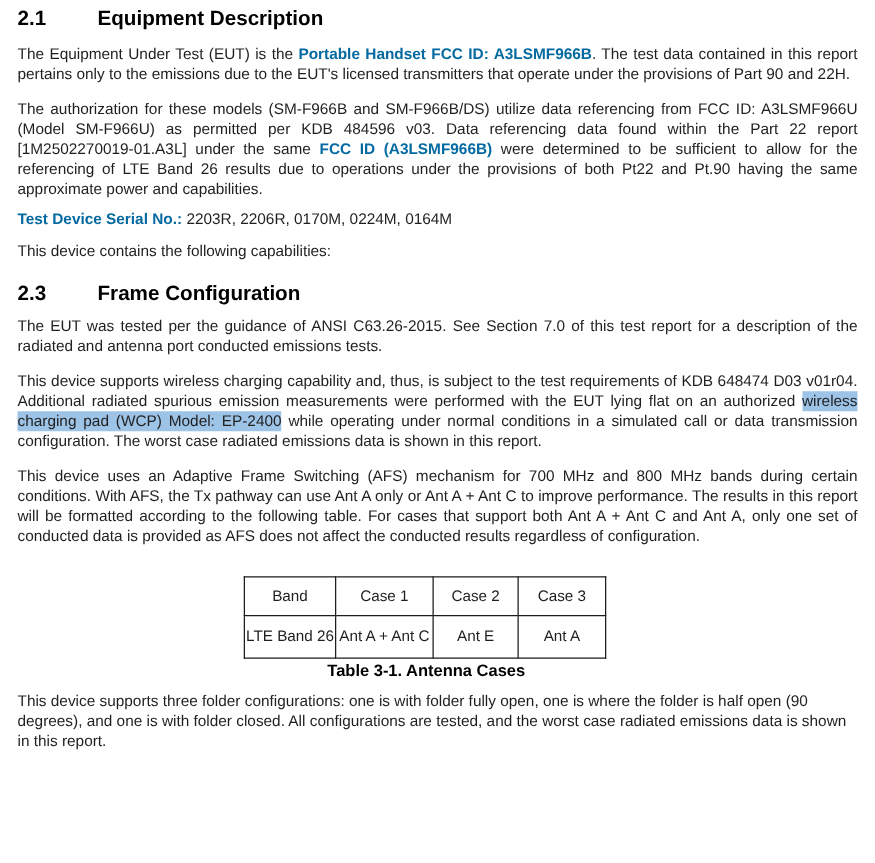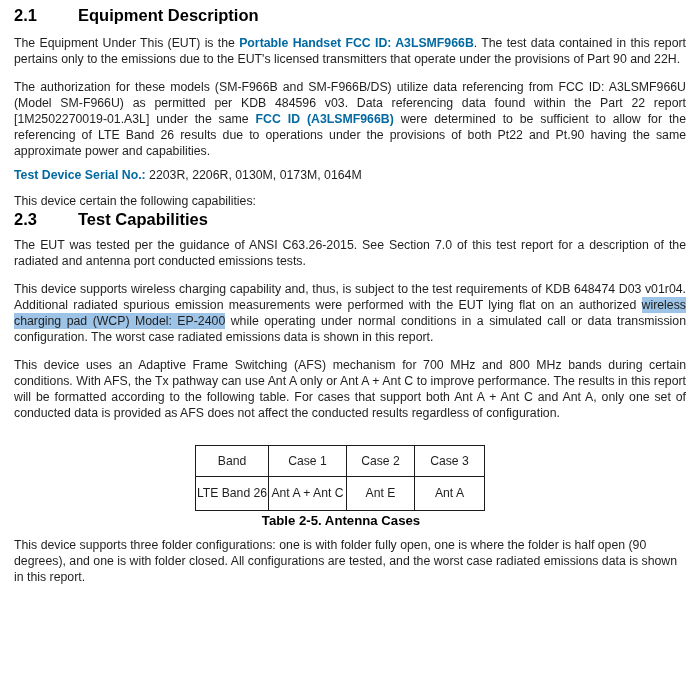--- a/index.html
+++ b/index.html
@@ -24,21 +24,21 @@
     align-items: flex-start;
     font-weight: bold;
     color: #000;
     font-size: 16.5px;
     line-height: 20px;
   }
   .sec-num { width: 64px; flex: 0 0 64px; }
   .sec-title { flex: 1; }
   .h1 { margin-top: 3px; }
   .h2 { margin-top: 16px; }
-  .h3 { }
+  .h3 { margin-top: 16px; }
   p {
     margin: 0;
     font-size: 12.3px;
     line-height: 16px;
   }
   .jp { text-align: justify; }
   .mt8  { margin-top: 8px; }
   .mt10 { margin-top: 10px; }
   .mt12 { margin-top: 12px; }
   b { color: #0369a1; }
@@ -81,33 +81,33 @@
 </head>
 <body>
 
 <div class="page">
 
   <div class="sec-heading h1">
     <span class="sec-num">2.1</span>
     <span class="sec-title">Equipment Description</span>
   </div>
 
-  <p class="jp mt10"><span>The Equipment Under This (EUT) is the </span><b>Portable Handset FCC ID: A3LSMF966B</b><span>. The test data contained in this report pertains only to the emissions due to the EUT's licensed transmitters that operate under the provisions of Part 90 and 22H.</span></p>
+  <p class="jp mt10"><span>The Equipment Under Test (EUT) is the </span><b>Portable Handset FCC ID: A3LSMF966B</b><span>. The test data contained in this report pertains only to the emissions due to the EUT's licensed transmitters that operate under the provisions of Part 90 and 22H.</span></p>
 
   <p class="jp mt12"><span>The authorization for these models (SM-F966B and SM-F966B/DS) utilize data referencing from FCC ID: A3LSMF966U (Model SM-F966U) as permitted per KDB 484596 v03. Data referencing data found within the Part 22 report [1M2502270019-01.A3L] under the same </span><b>FCC ID (A3LSMF966B)</b><span> were determined to be sufficient to allow for the referencing of LTE Band 26 results due to operations under the provisions of both Pt22 and Pt.90 having the same approximate power and capabilities.</span></p>
 
-  <p class="mt8"><b>Test Device Serial No.:</b><span> 2203R, 2206R, 0130M, 0173M, 0164M</span></p>
+  <p class="mt8"><b>Test Device Serial No.:</b><span> 2203R, 2206R, 0170M, 0224M, 0164M</span></p>
 
 
-  <p class="mt10">This device certain the following capabilities:</p>
+  <p class="mt10">This device contains the following capabilities:</p>
 
 
   <div class="sec-heading h3">
     <span class="sec-num">2.3</span>
-    <span class="sec-title">Test Capabilities</span>
+    <span class="sec-title">Frame Configuration</span>
   </div>
 
   <p class="jp mt8">The EUT was tested per the guidance of ANSI C63.26-2015. See Section 7.0 of this test report for a description of the radiated and antenna port conducted emissions tests.</p>
 
   <p class="jp mt12"><span>This device supports wireless charging capability and, thus, is subject to the test requirements of KDB 648474 D03 v01r04. Additional radiated spurious emission measurements were performed with the EUT lying flat on an authorized </span><span class="hl">wireless charging pad (WCP) Model: EP-2400</span><span> while operating under normal conditions in a simulated call or data transmission configuration. The worst case radiated emissions data is shown in this report.</span></p>
 
   <p class="jp mt12">This device uses an Adaptive Frame Switching (AFS) mechanism for 700 MHz and 800 MHz bands during certain conditions. With AFS, the Tx pathway can use Ant A only or Ant A + Ant C to improve performance. The results in this report will be formatted according to the following table. For cases that support both Ant A + Ant C and Ant A, only one set of conducted data is provided as AFS does not affect the conducted results regardless of configuration.</p>
 
   <div class="table-wrap">
     <table>
@@ -125,18 +125,18 @@
         <td>Case 3</td>
       </tr>
       <tr class="data">
         <td>LTE Band 26</td>
         <td>Ant A + Ant C</td>
         <td>Ant E</td>
         <td>Ant A</td>
       </tr>
     </tbody>
       </table>
-    <div class="caption">Table 2-5. Antenna Cases</div>
+    <div class="caption">Table 3-1. Antenna Cases</div>
   </div>
 
   <p class="mt8">This device supports three folder configurations: one is with folder fully open, one is where the folder is half open (90 degrees), and one is with folder closed. All configurations are tested, and the worst case radiated emissions data is shown in this report.</p>
 
 </div>
 
 </body></html>

